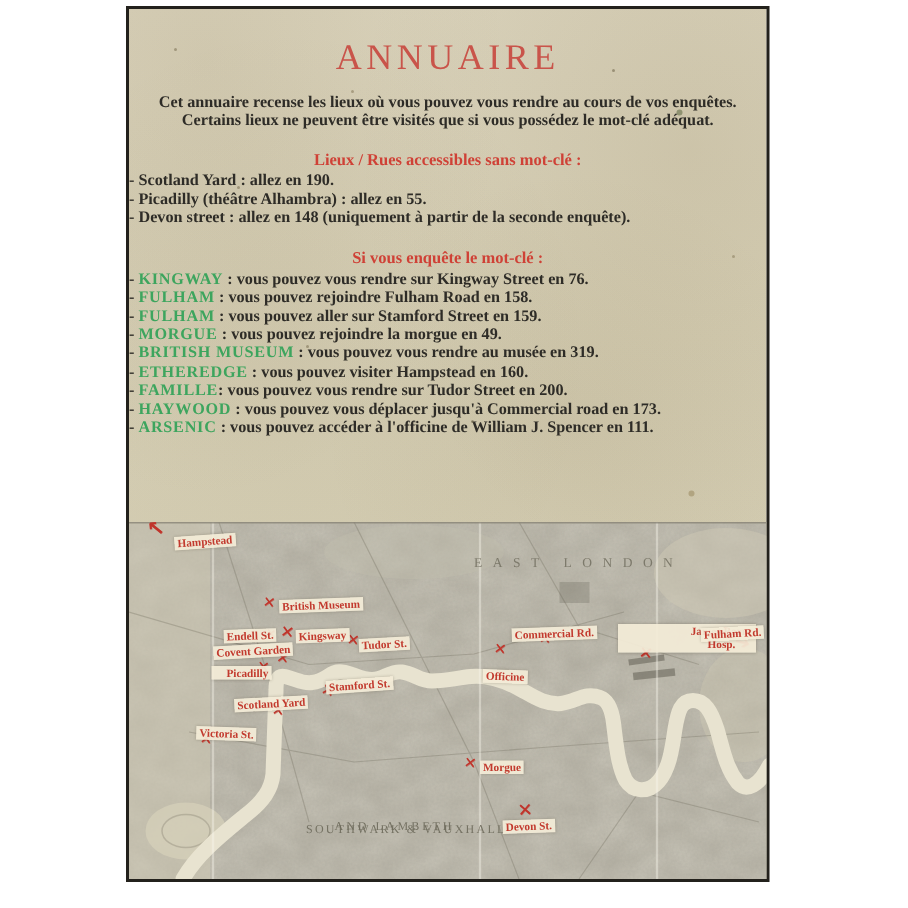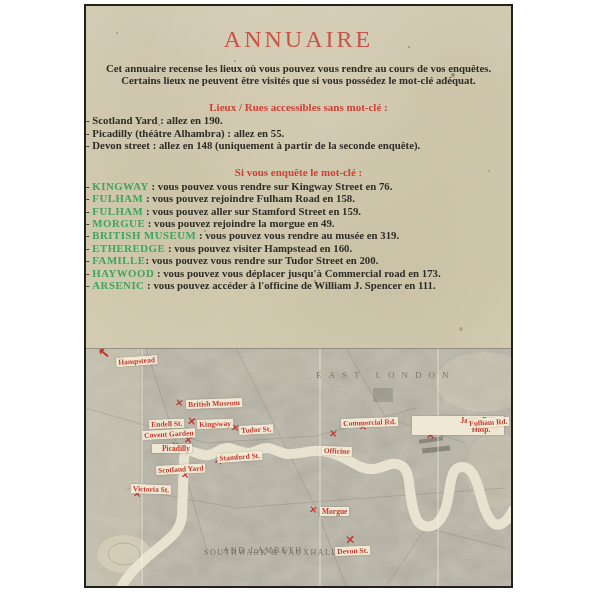--- a/index.html
+++ b/index.html
@@ -40,21 +40,21 @@
        box-shadow:0 0 2px rgba(60,50,30,.3);transform-origin:left top;}
   .xm{position:absolute;color:#c0342b;font-weight:700;font-size:10px;line-height:1;
       font-family:"DejaVu Sans",sans-serif;text-shadow:.4px .4px 0 rgba(192,52,43,.55);
       transform:rotate(8deg);}
   
   .lab.hampstead{left:30px;top:10px;transform:rotate(-4deg);}
   .lab.british-museum{left:100px;top:52px;transform:rotate(-2deg);}
   .lab.endell-st{left:63px;top:72px;transform:rotate(-2deg);}
   .lab.kingsway{left:111px;top:72px;transform:rotate(-2deg);}
   .lab.covent-garden{left:56px;top:83px;transform:rotate(-3deg);}
-  .lab.picadilly{left:66px;top:96px;padding-left:10px;}
+  .lab.picadilly{left:55px;top:96px;padding-left:10px;}
   .lab.tudor-st{left:153px;top:78px;transform:rotate(-3deg);}
   .lab.stamford-st{left:131px;top:106px;transform:rotate(-4deg);}
   .lab.scotland-yard{left:70px;top:118px;transform:rotate(-3deg);}
   .lab.victoria-st{left:45px;top:136px;transform:rotate(2deg);}
   .lab.commercial-rd{left:255px;top:71px;transform:rotate(-2deg);}
   .lab.james-barry{left:326px;top:68px;width:42px;white-space:normal;text-align:center;padding-left:48px;}
   .lab.fulham-rd{left:381px;top:71px;transform:rotate(-3deg);}
   .lab.officine{left:236px;top:98px;transform:rotate(2deg);}
   .lab.morgue{left:234px;top:159px;}
   .lab.devon-st{left:249px;top:199px;transform:rotate(-2deg);}

